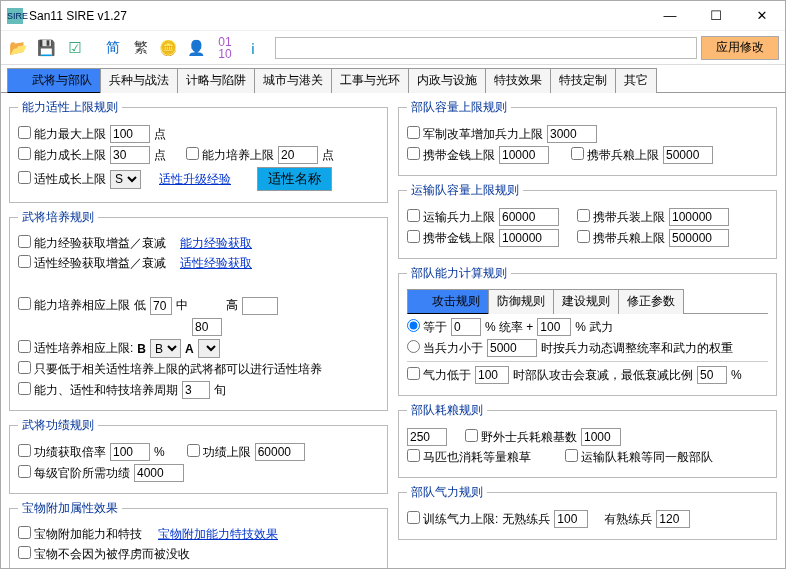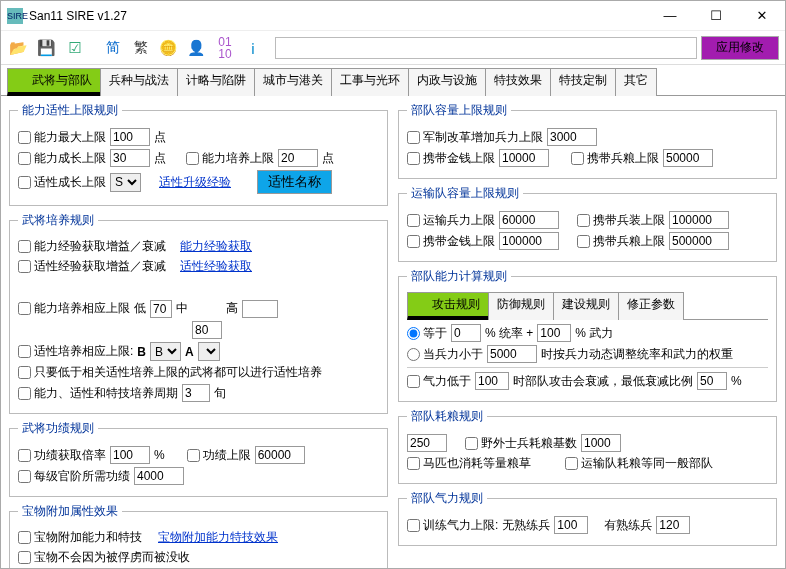--- a/index.html
+++ b/index.html
@@ -7,30 +7,30 @@
 .window { width: 786px; height: 569px; background: #fff; border: 1px solid #aaa; display: flex; flex-direction: column; }
 .titlebar { height: 30px; display: flex; align-items: center; padding: 0 0 0 6px; border-bottom: 1px solid #eee; }
 .titlebar .icon-app { width: 16px; height: 16px; background: #6bb; margin-right: 6px; font-size: 9px; color:#026; text-align:center; line-height:16px;}
 .titlebar .title { flex: 1; }
 .winbtns { display: flex; }
 .winbtn { width: 46px; height: 30px; display: flex; align-items: center; justify-content: center; font-size: 13px; }
 .toolbar { height: 34px; display: flex; align-items: center; padding: 2px 6px; gap: 4px; border-bottom: 1px solid #ddd; }
 .tbtn { width: 24px; height: 24px; display: flex; align-items: center; justify-content: center; border: 1px solid transparent; font-size: 15px; }
 .tbtn.txt { font-size: 14px; }
 .toolbox { flex: 1; margin-left: 6px; border: 1px solid #bbb; background: #fff; height: 22px; }
-.applybtn { height: 24px; padding: 0 14px; border: 1px solid #aaa; background: #a21caf; font-size: 12px; }
+.applybtn { height: 24px; padding: 0 14px; border: 1px solid #aaa; background: #fdba74; font-size: 12px; }
 .tabs { display: flex; padding: 2px 6px 0 6px; border-bottom: 1px solid #999; gap: 0; }
 .tab { padding: 3px 8px; border: 1px solid #999; border-bottom: none; background: #f5f5f5; margin-right: -1px; position: relative; top: 1px; }
-.tab.active { background: #84cc16; border-bottom: 4px solid #000000; padding-left: 24px; }
+.tab.active { background: #3b82f6; border-bottom: 1px solid #000000; padding-left: 24px; }
 .content { flex: 1; display: flex; padding: 6px 8px; gap: 10px; overflow: hidden; }
 .col { flex: 1; display: flex; flex-direction: column; gap: 6px; }
 fieldset { border: 1px solid #bbb; padding: 6px 8px 8px 8px; }
 legend { padding: 0 4px; color: #003399; }
 .row { display: flex; align-items: center; gap: 4px; margin: 3px 0; flex-wrap: wrap; }
-.row label { display: flex; align-items: center; gap: 3px; }
+.row label { display: flex; gap: 3px; }
 input[type="checkbox"], input[type="radio"] { width: 13px; height: 13px; }
 input.num { width: 40px; height: 18px; border: 1px solid #999; padding: 0 2px; font-size: 12px; }
 input.num.w50 { width: 50px; }
 input.num.w60 { width: 60px; }
 select.sel { height: 19px; border: 1px solid #999; font-size: 12px; }
 .link { color: #0033cc; text-decoration: underline; cursor: pointer; }
 .btn { padding: 2px 10px; border: 1px solid #999; background: #0ea5e9; }
 .bold { font-weight: bold; }
 </style>
 </head>

